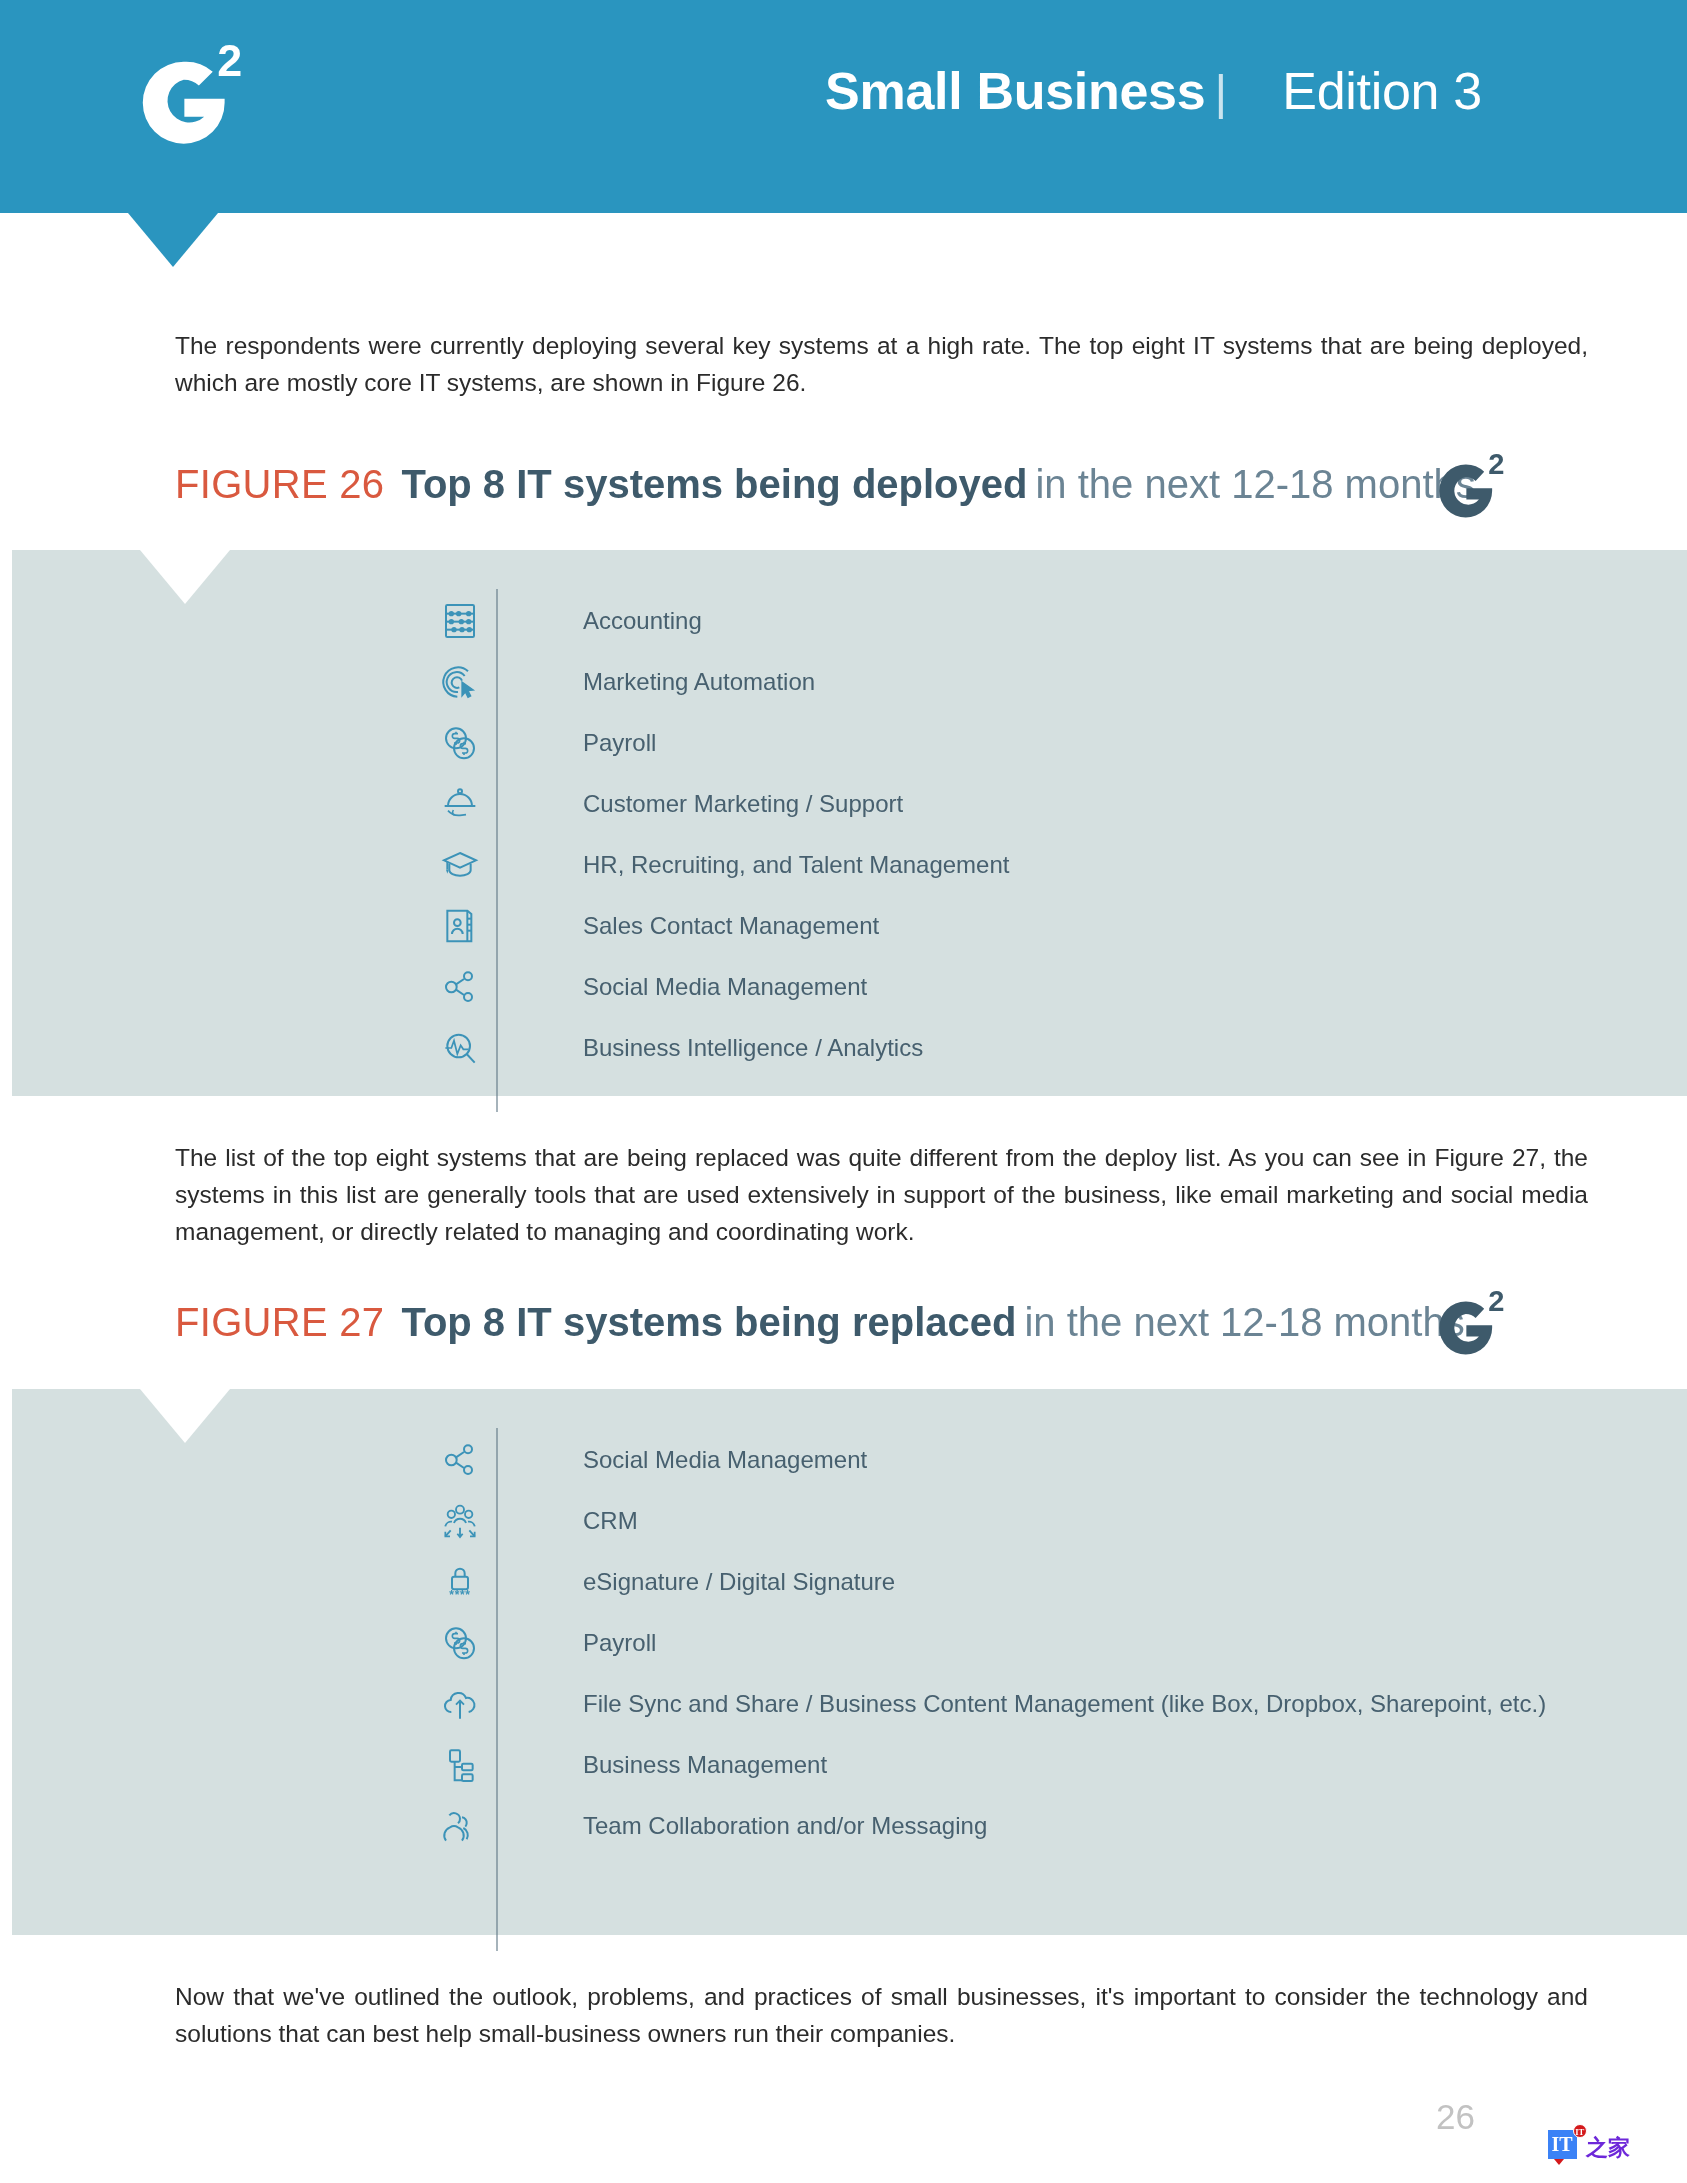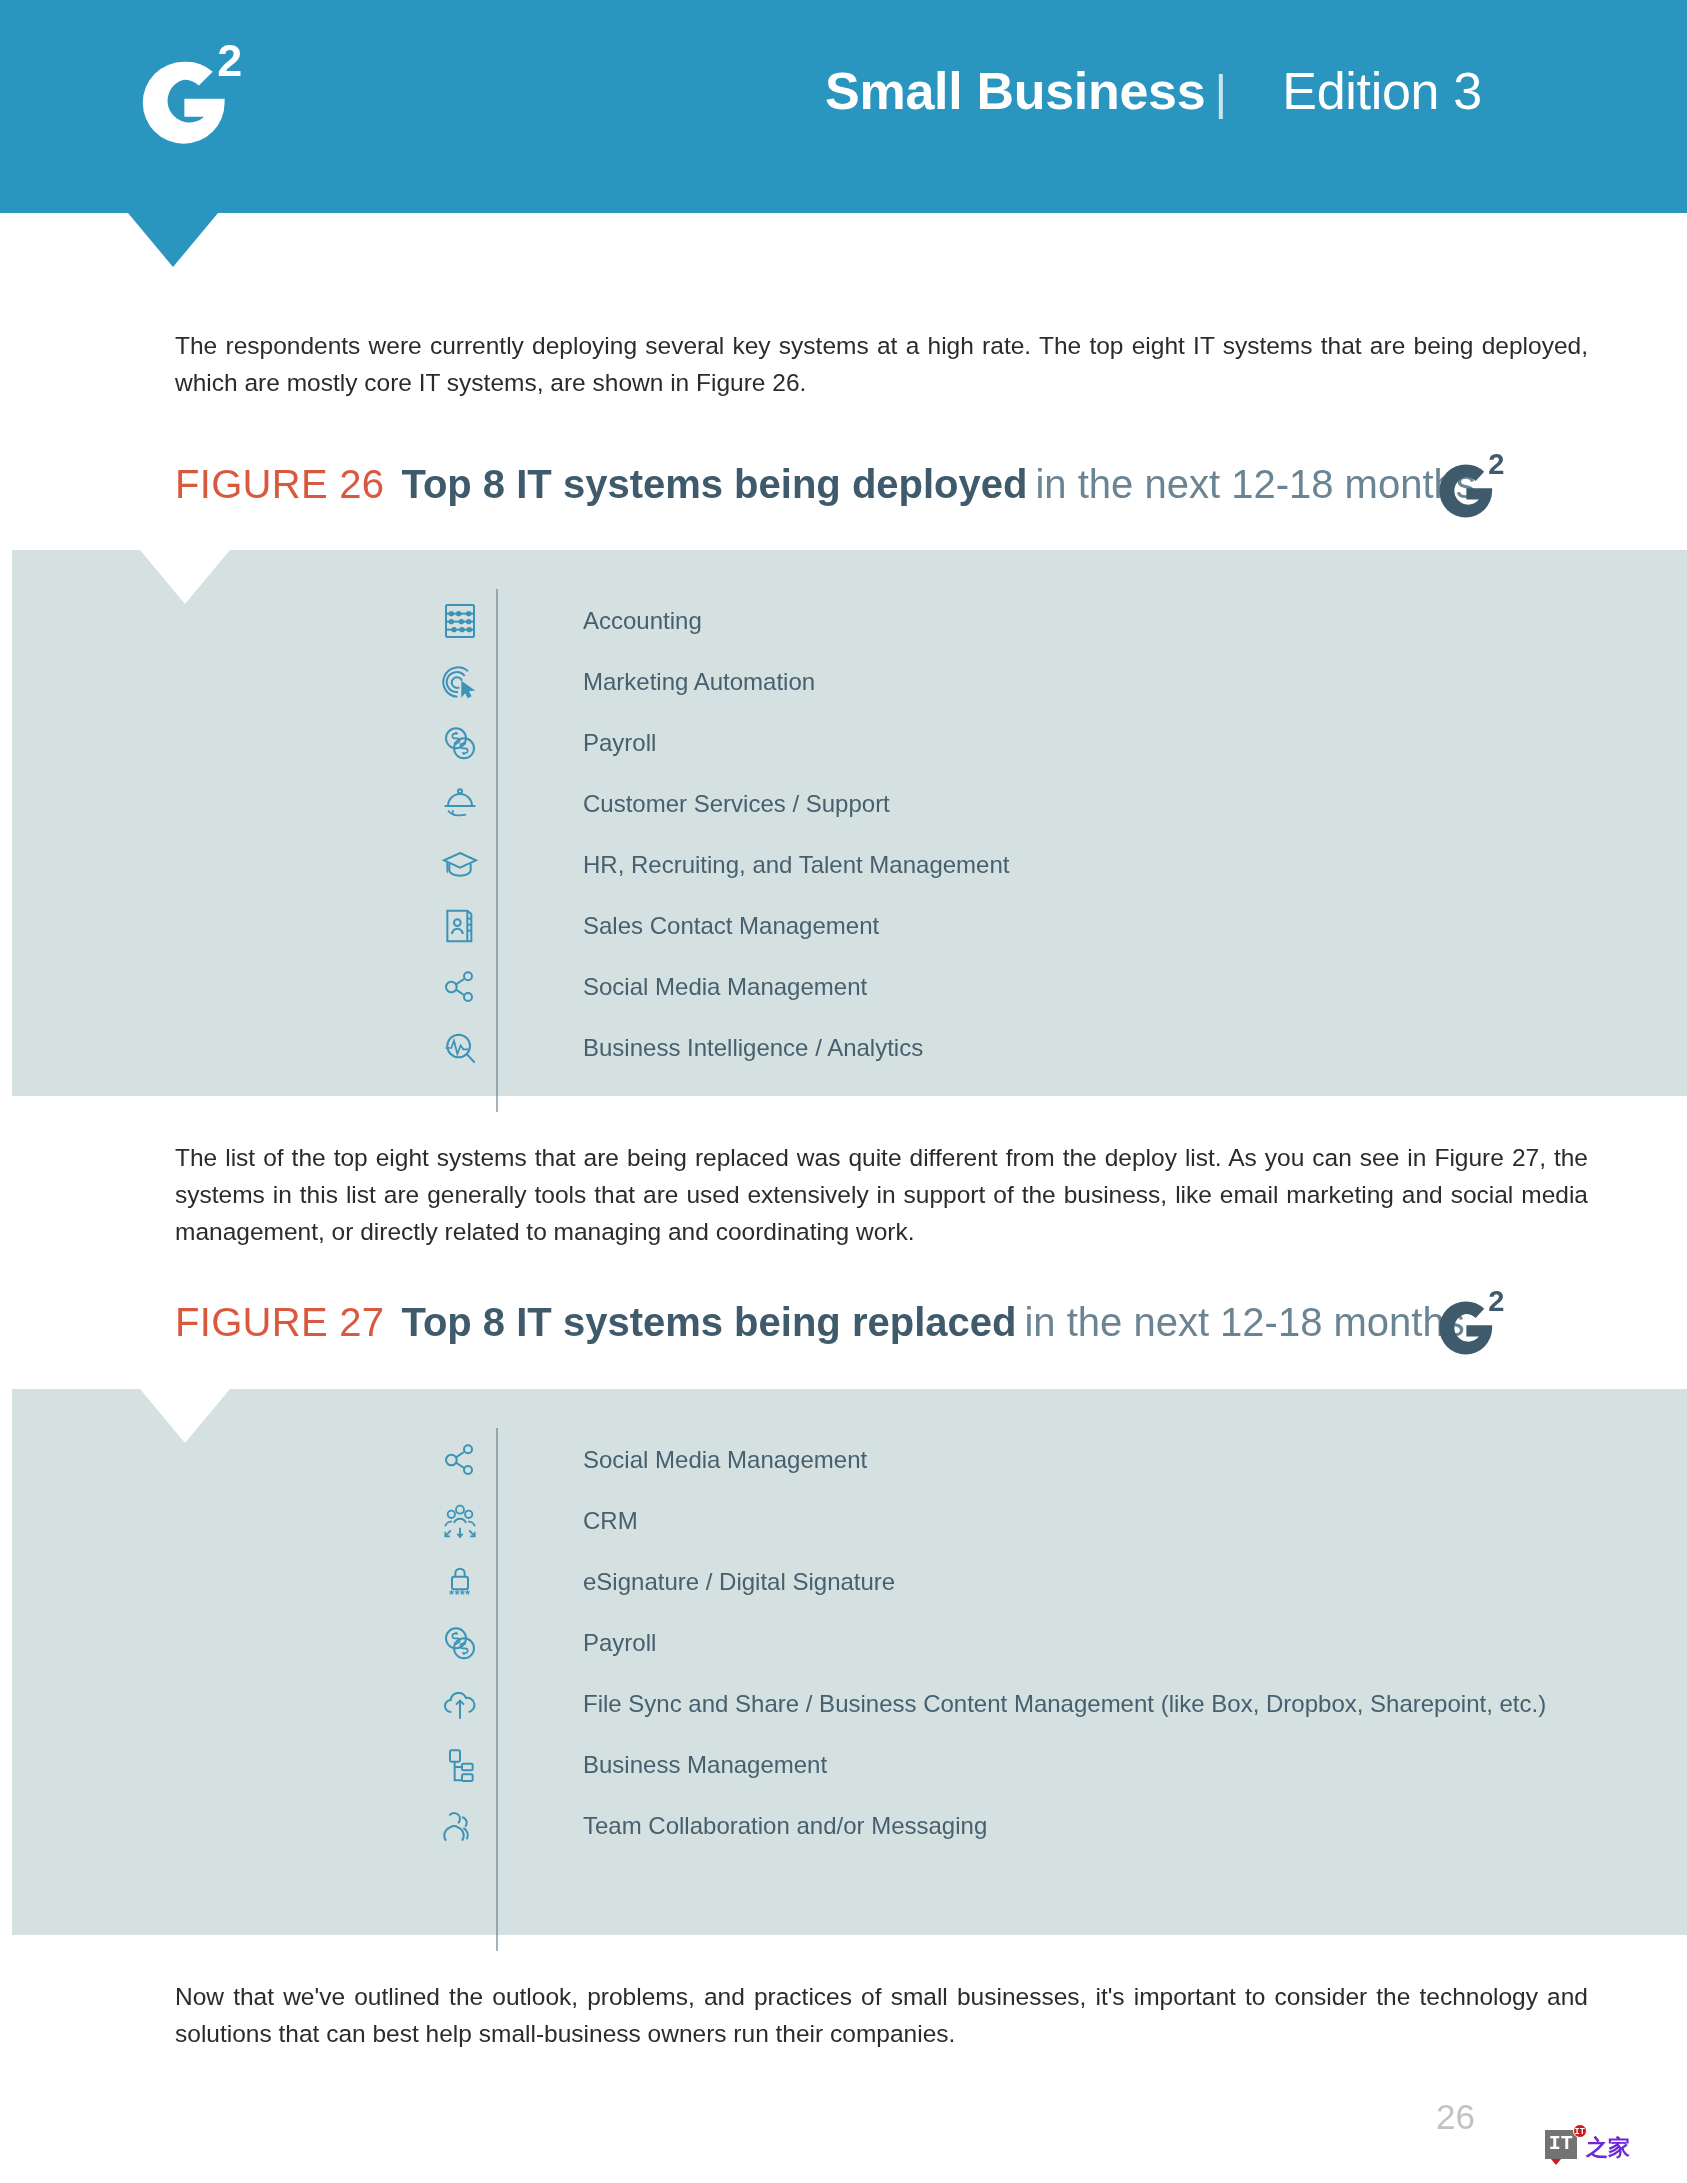--- a/index.html
+++ b/index.html
@@ -181,28 +181,28 @@
   }
   .watermark {
     position: absolute;
     right: 57px;
     bottom: 24px;
     display: flex;
     align-items: flex-end;
     height: 30px;
   }
   .wm-box {
-    background: #737373;
+    background: #3b82f6;
     color: #ffffff;
     font-weight: bold;
     font-size: 20px;
     line-height: 1;
     padding: 4px 4px 5.3px 4px;
     position: relative;
-    font-family: Liberation Mono, monospace;
+    font-family: Liberation Serif, serif;
   }
   .wm-box::after {
     content: "";
     position: absolute;
     bottom: -6px; left: 6px;
     width: 0; height: 0;
     border-left: 5.3px solid transparent;
     border-right: 5.3px solid transparent;
     border-top: 6.6px solid #d4191b;
   }
@@ -310,21 +310,21 @@
         <span class="sys-icon">
           <svg width="40" height="40" viewBox="0 0 60 60" fill="none" stroke="currentColor" stroke-width="3">
             <path d="M12 33 a18 18 0 0 1 36 0 Z"></path>
             <line x1="7" y1="33" x2="53" y2="33"></line>
             <circle cx="30" cy="11" r="3"></circle>
               <line x1="30" y1="14" x2="30" y2="16"></line>
             <path d="M12 40 q7 8 18 7 l9 -1" stroke-width="2.6"></path>
             <path d="M20 39 q-3 6 2 8" stroke-width="2.4"></path>
           </svg>
         </span>
-        <span class="sys-label">Customer Services / Support</span>
+        <span class="sys-label">Customer Marketing / Support</span>
       </div>
 
       <div class="sys-row">
         <span class="sys-icon">
           <svg width="40" height="40" viewBox="0 0 60 60" fill="none" stroke="currentColor" stroke-width="3">
             <path d="M30 12 L54 23 L30 34 L6 23 Z"></path>
             <path d="M14 28 v10 a16 8 0 0 0 32 0 v-10"></path>
             <line x1="11" y1="25" x2="11" y2="37"></line>
             <path d="M9 37 h4 l-2 6 z" fill="currentColor" stroke="none"></path>
           </svg>

